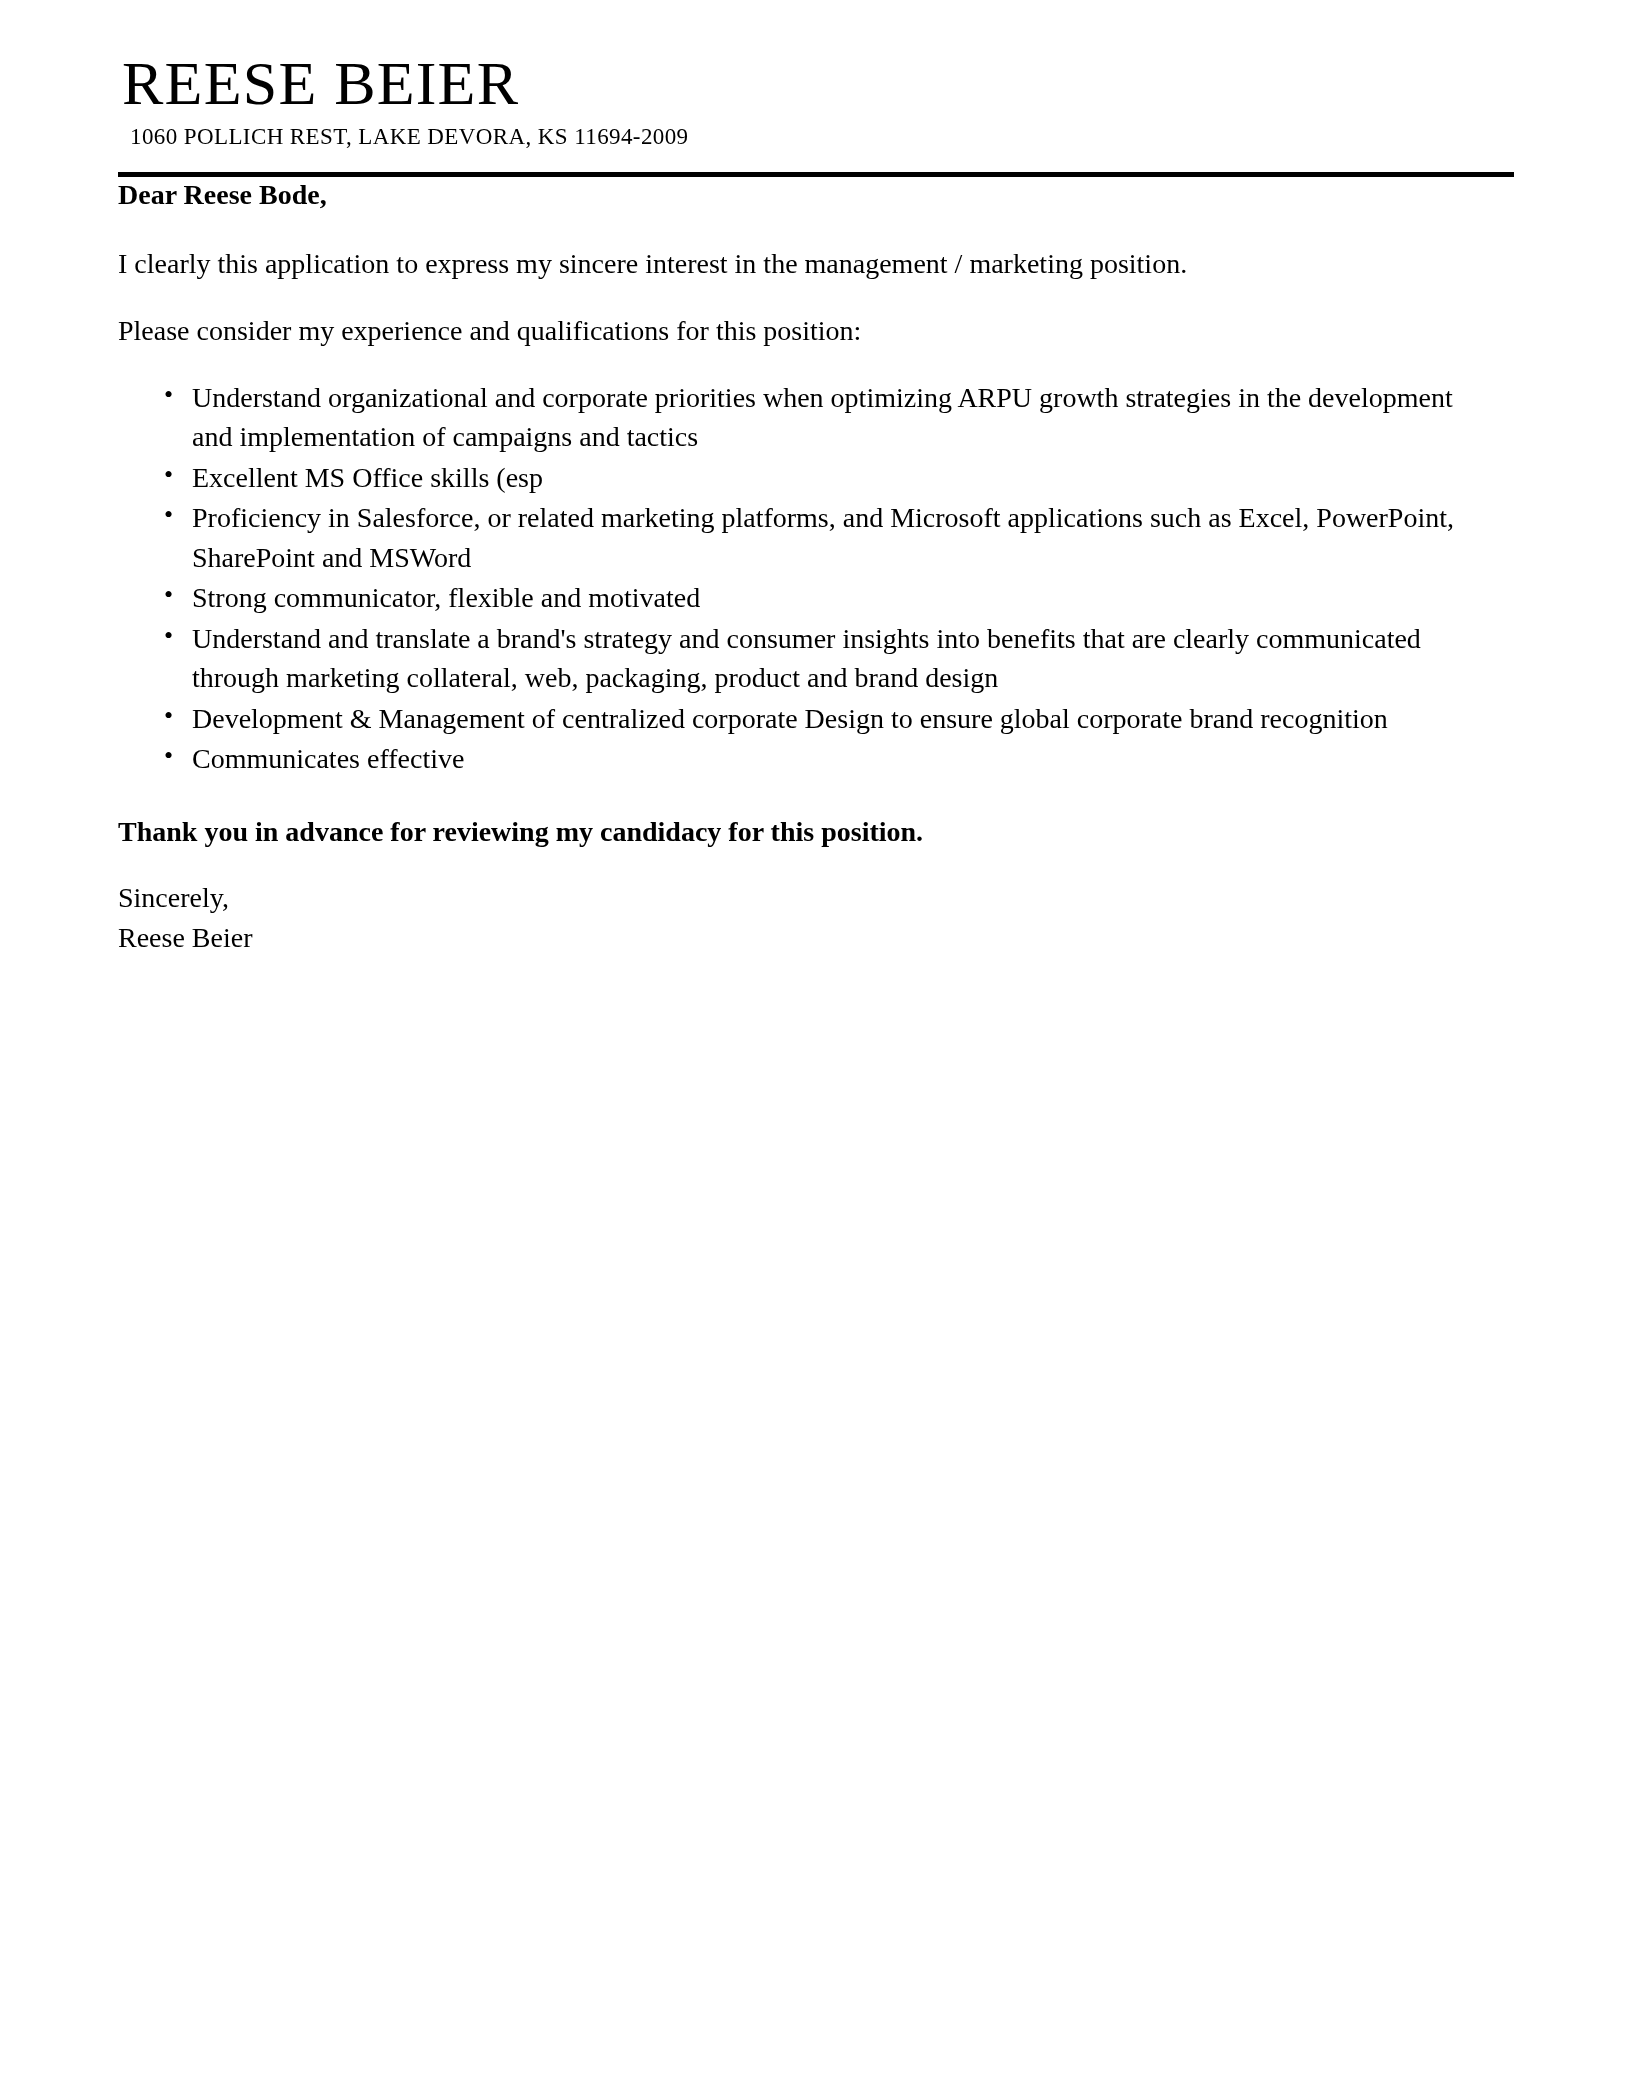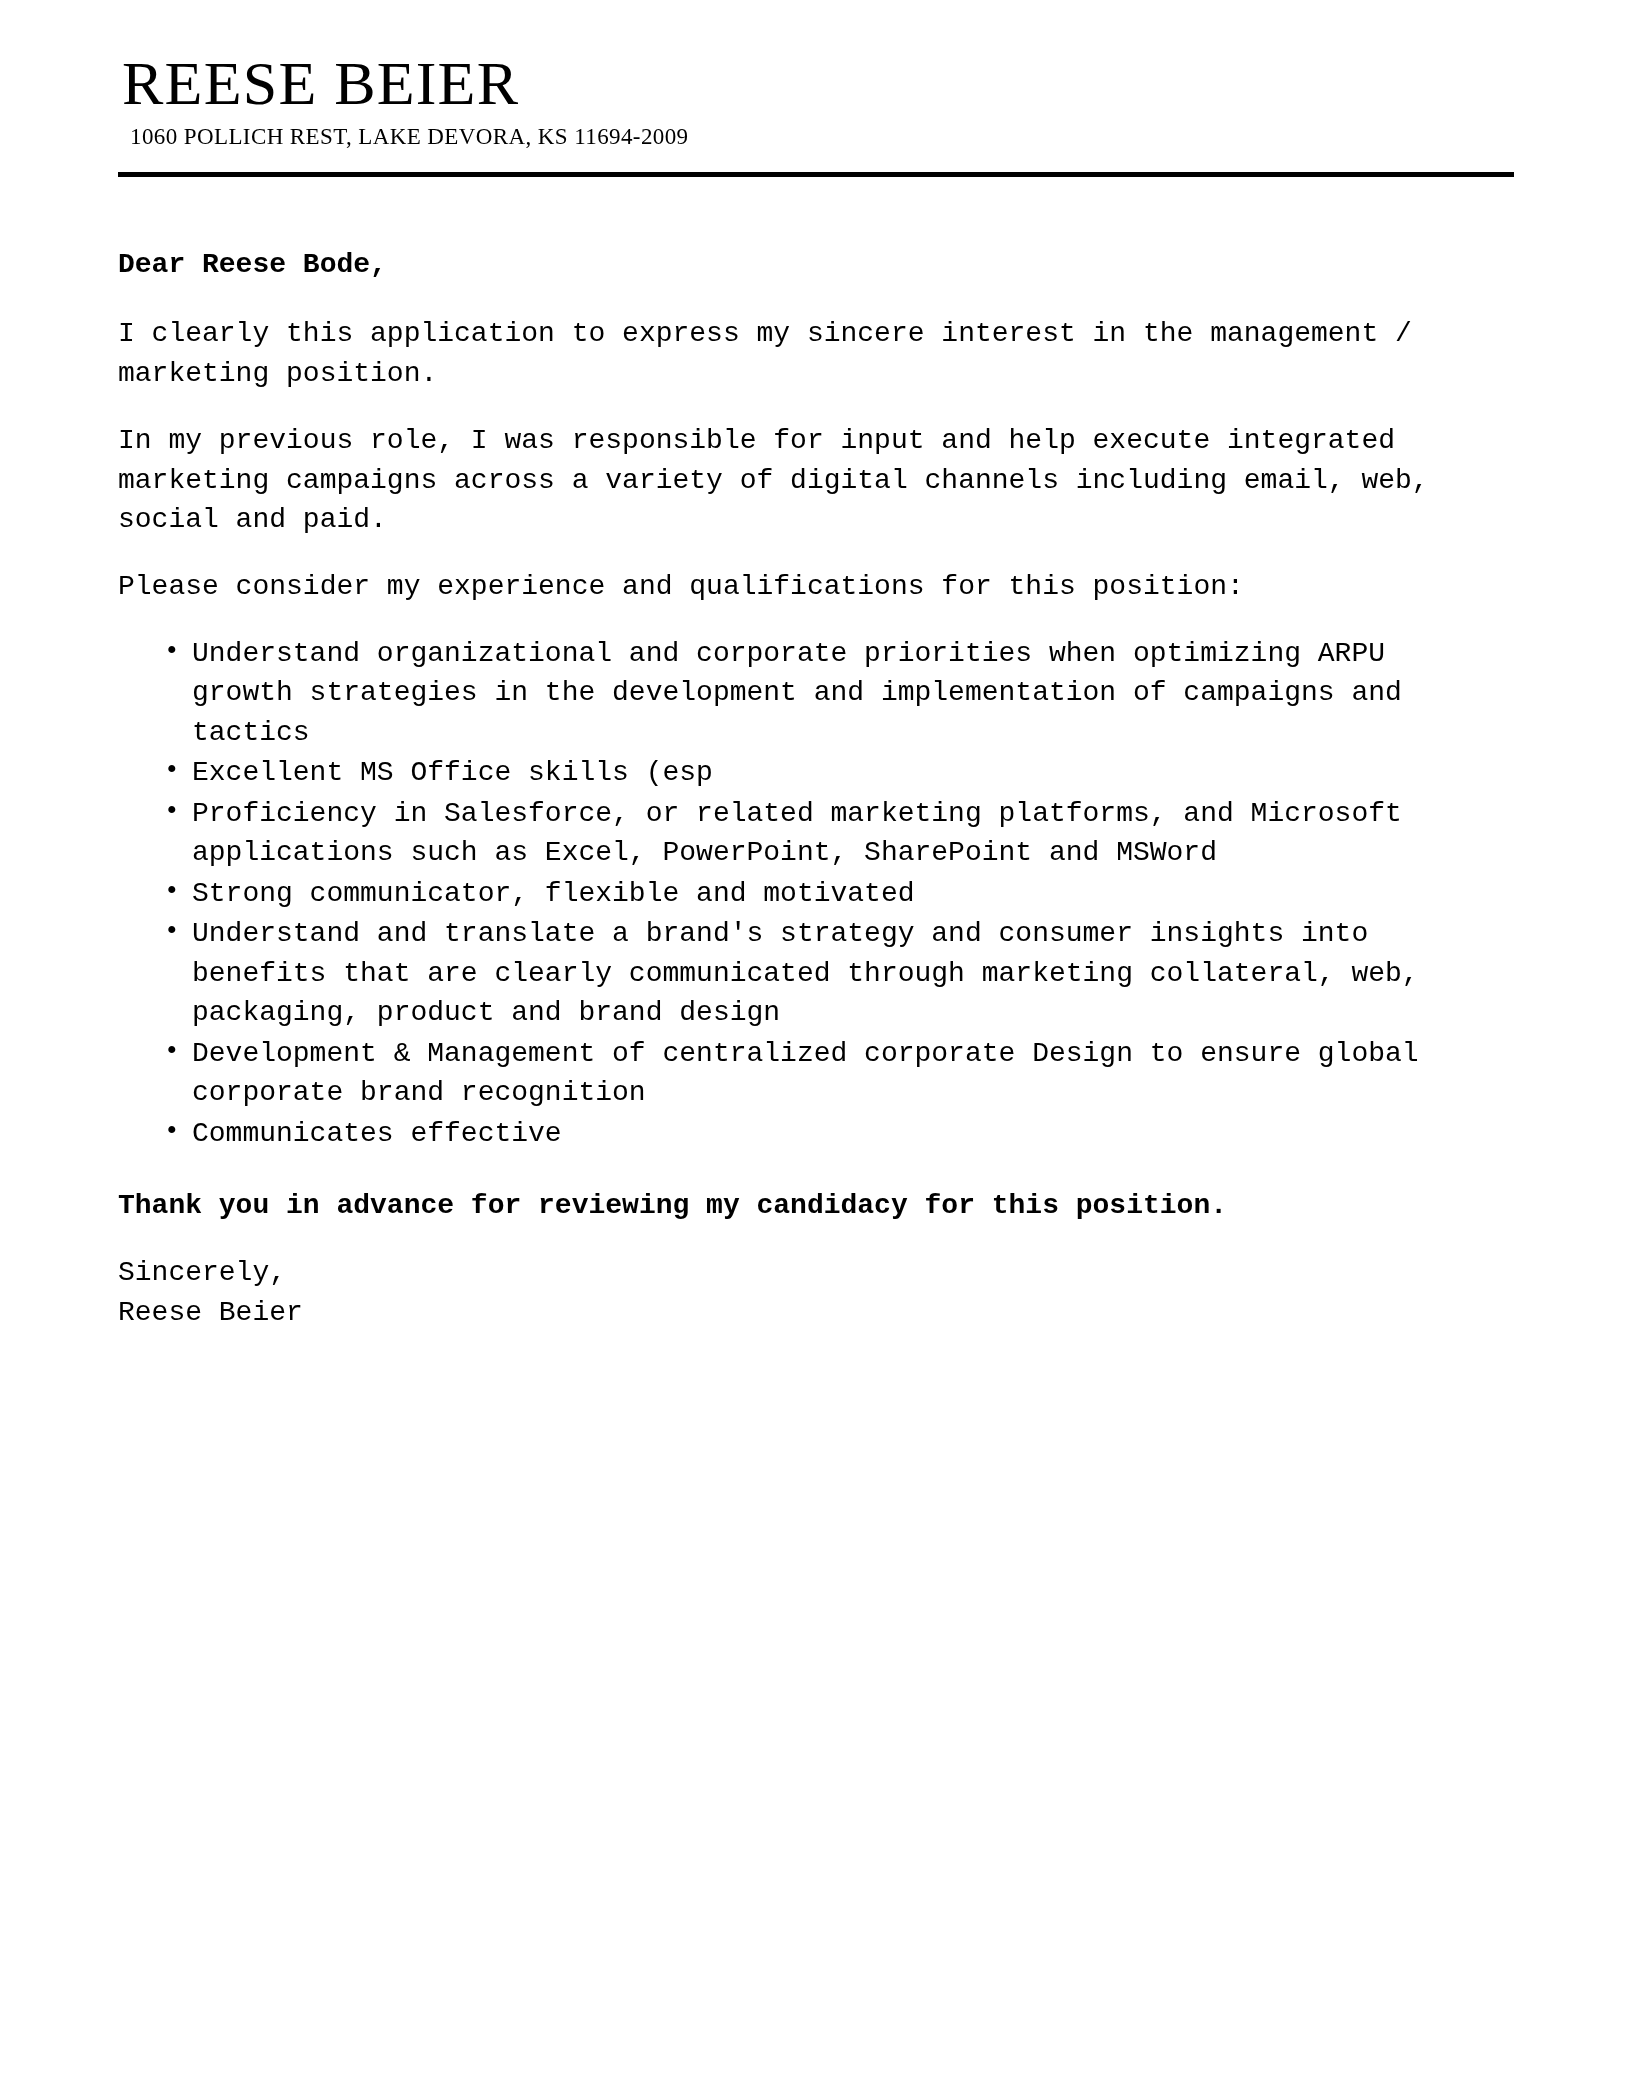--- a/index.html
+++ b/index.html
@@ -40,22 +40,20 @@
     margin: 8px;
     white-space: nowrap;
   }
   .rule {
     border: 0;
     border-top: 5px solid #000000;
     margin: 20px 0 0 0;
     width: 100%;
   }
   .body-area {
-    padding-top: 70px;
-    font-family: Liberation Mono, monospace;
   }
   .salutation {
     font-size: 28px;
     font-weight: bold;
     margin: 0 0 31px 0;
     line-height: 1.3;
   }
   p.para {
     font-size: 28px;
     line-height: 1.42;
@@ -108,21 +106,20 @@
   </header>
 
   <hr class="rule">
 
   <main class="body-area">
 
     <div class="salutation">Dear Reese Bode,</div>
 
     <p class="para">I clearly this application to express my sincere interest in the management / marketing position.</p>
 
-    <p class="para">In my previous role, I was responsible for input and help execute integrated marketing campaigns across a variety of digital channels including email, web, social and paid.</p>
 
     <p class="para">Please consider my experience and qualifications for this position:</p>
 
     <ul class="qualifications">
       <li>Understand organizational and corporate priorities when optimizing ARPU growth strategies in the development and implementation of campaigns and tactics</li>
       <li>Excellent MS Office skills (esp</li>
       <li>Proficiency in Salesforce, or related marketing platforms, and Microsoft applications such as Excel, PowerPoint, SharePoint and MSWord</li>
       <li>Strong communicator, flexible and motivated</li>
       <li>Understand and translate a brand's strategy and consumer insights into benefits that are clearly communicated through marketing collateral, web, packaging, product and brand design</li>
       <li>Development &amp; Management of centralized corporate Design to ensure global corporate brand recognition</li>

